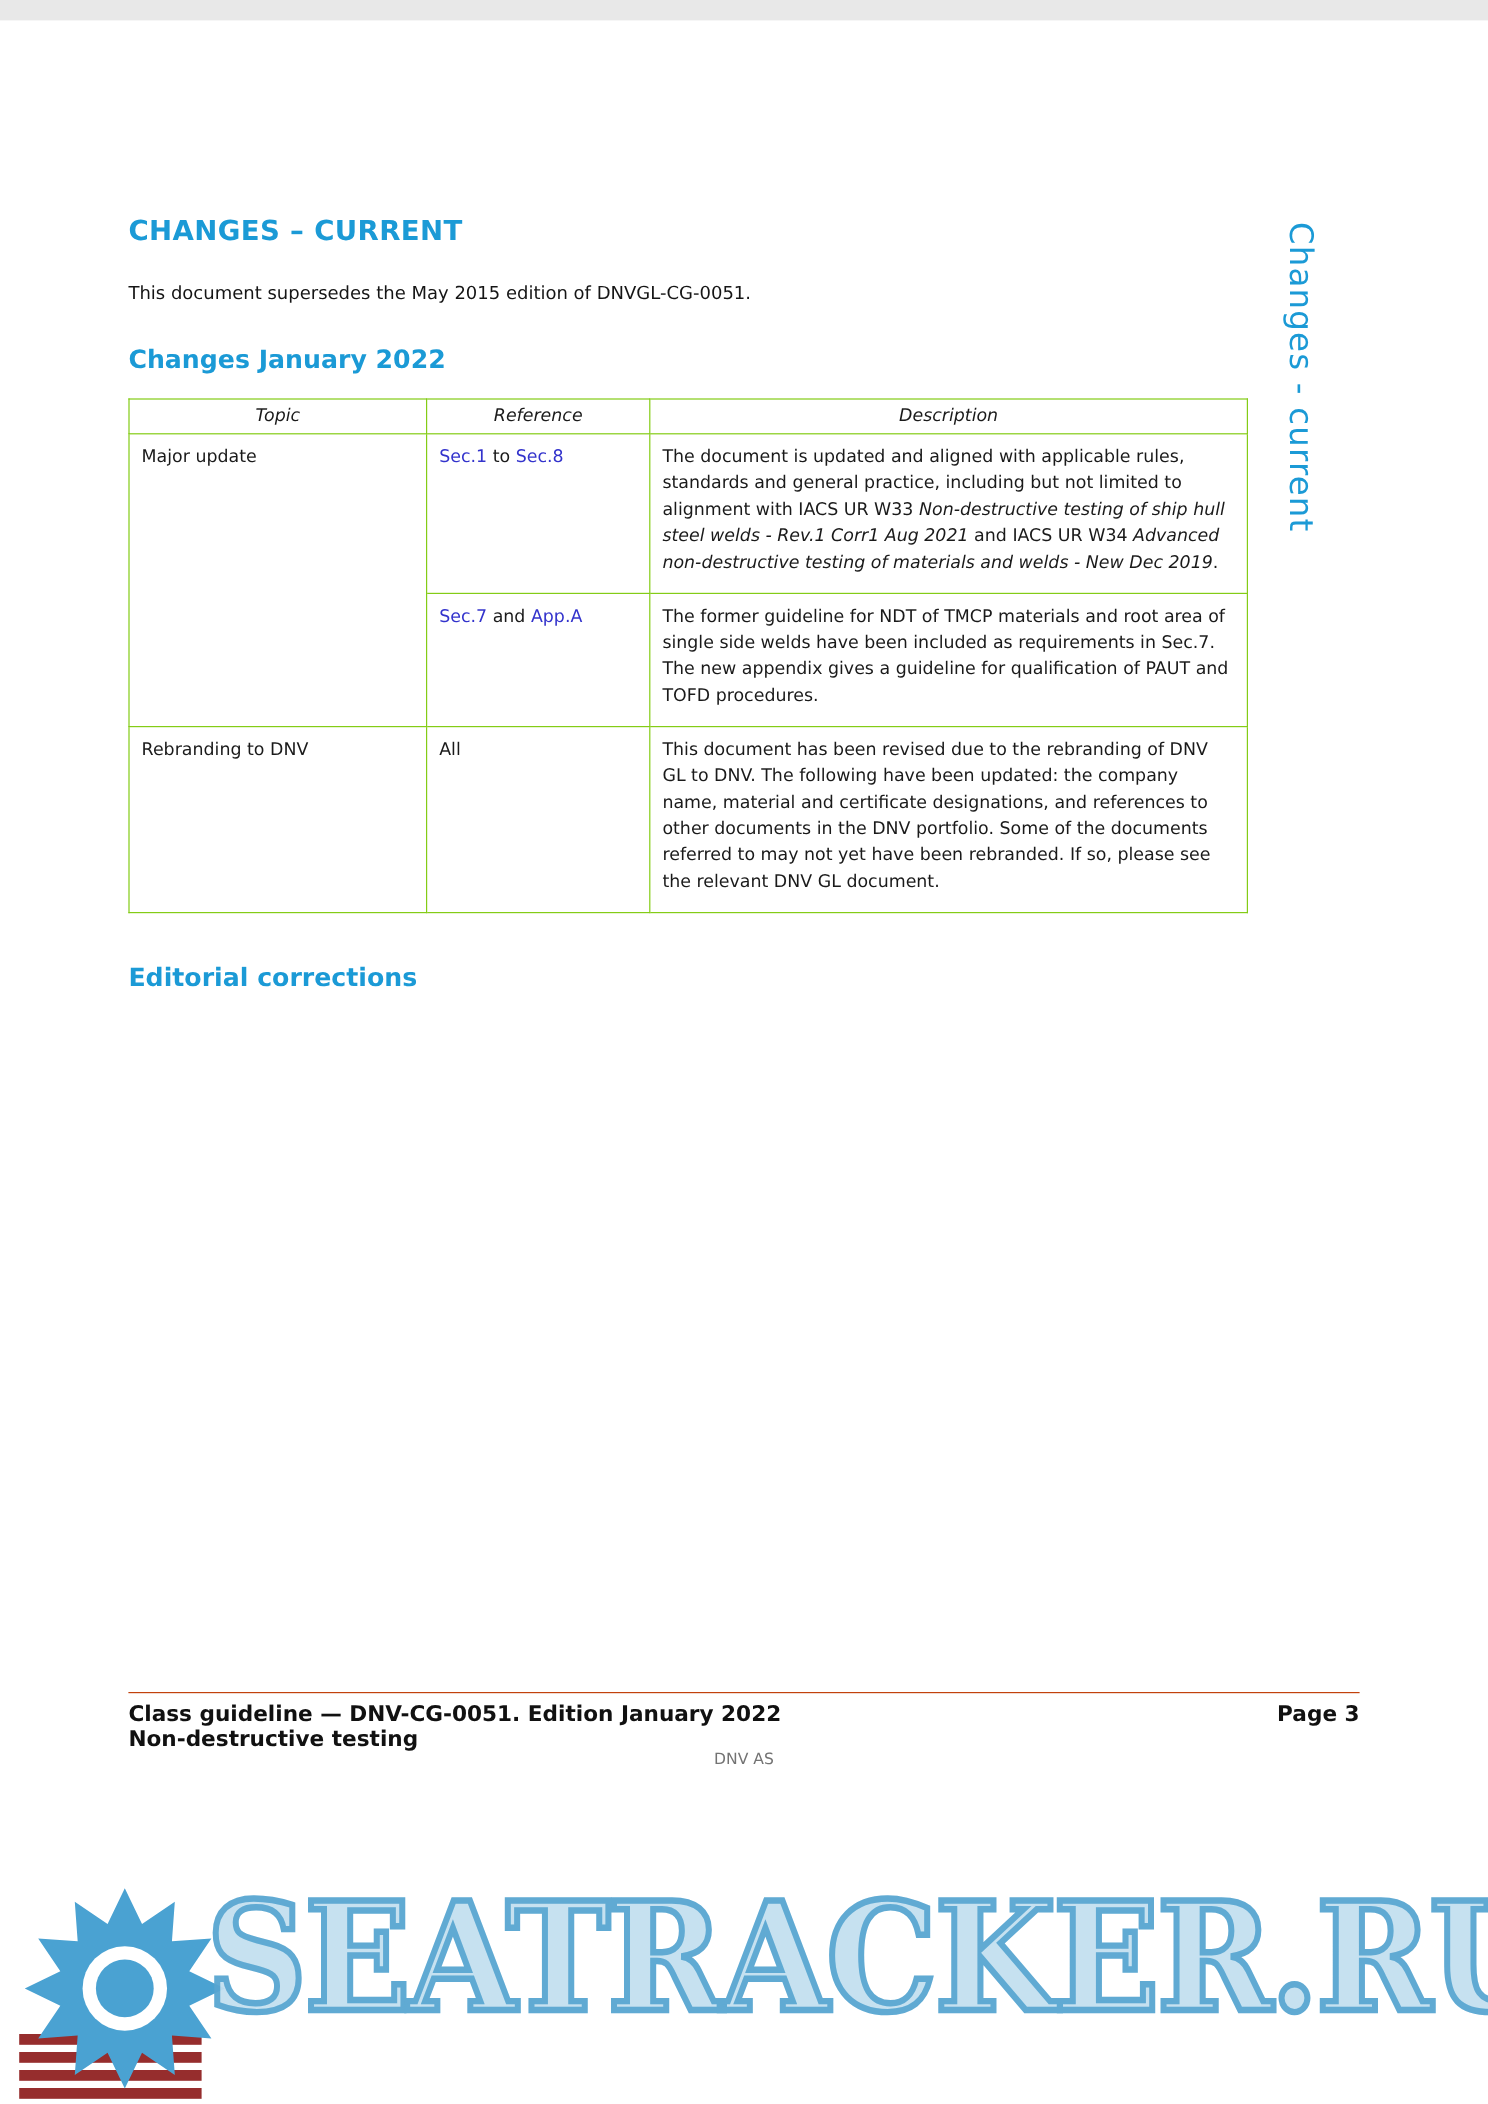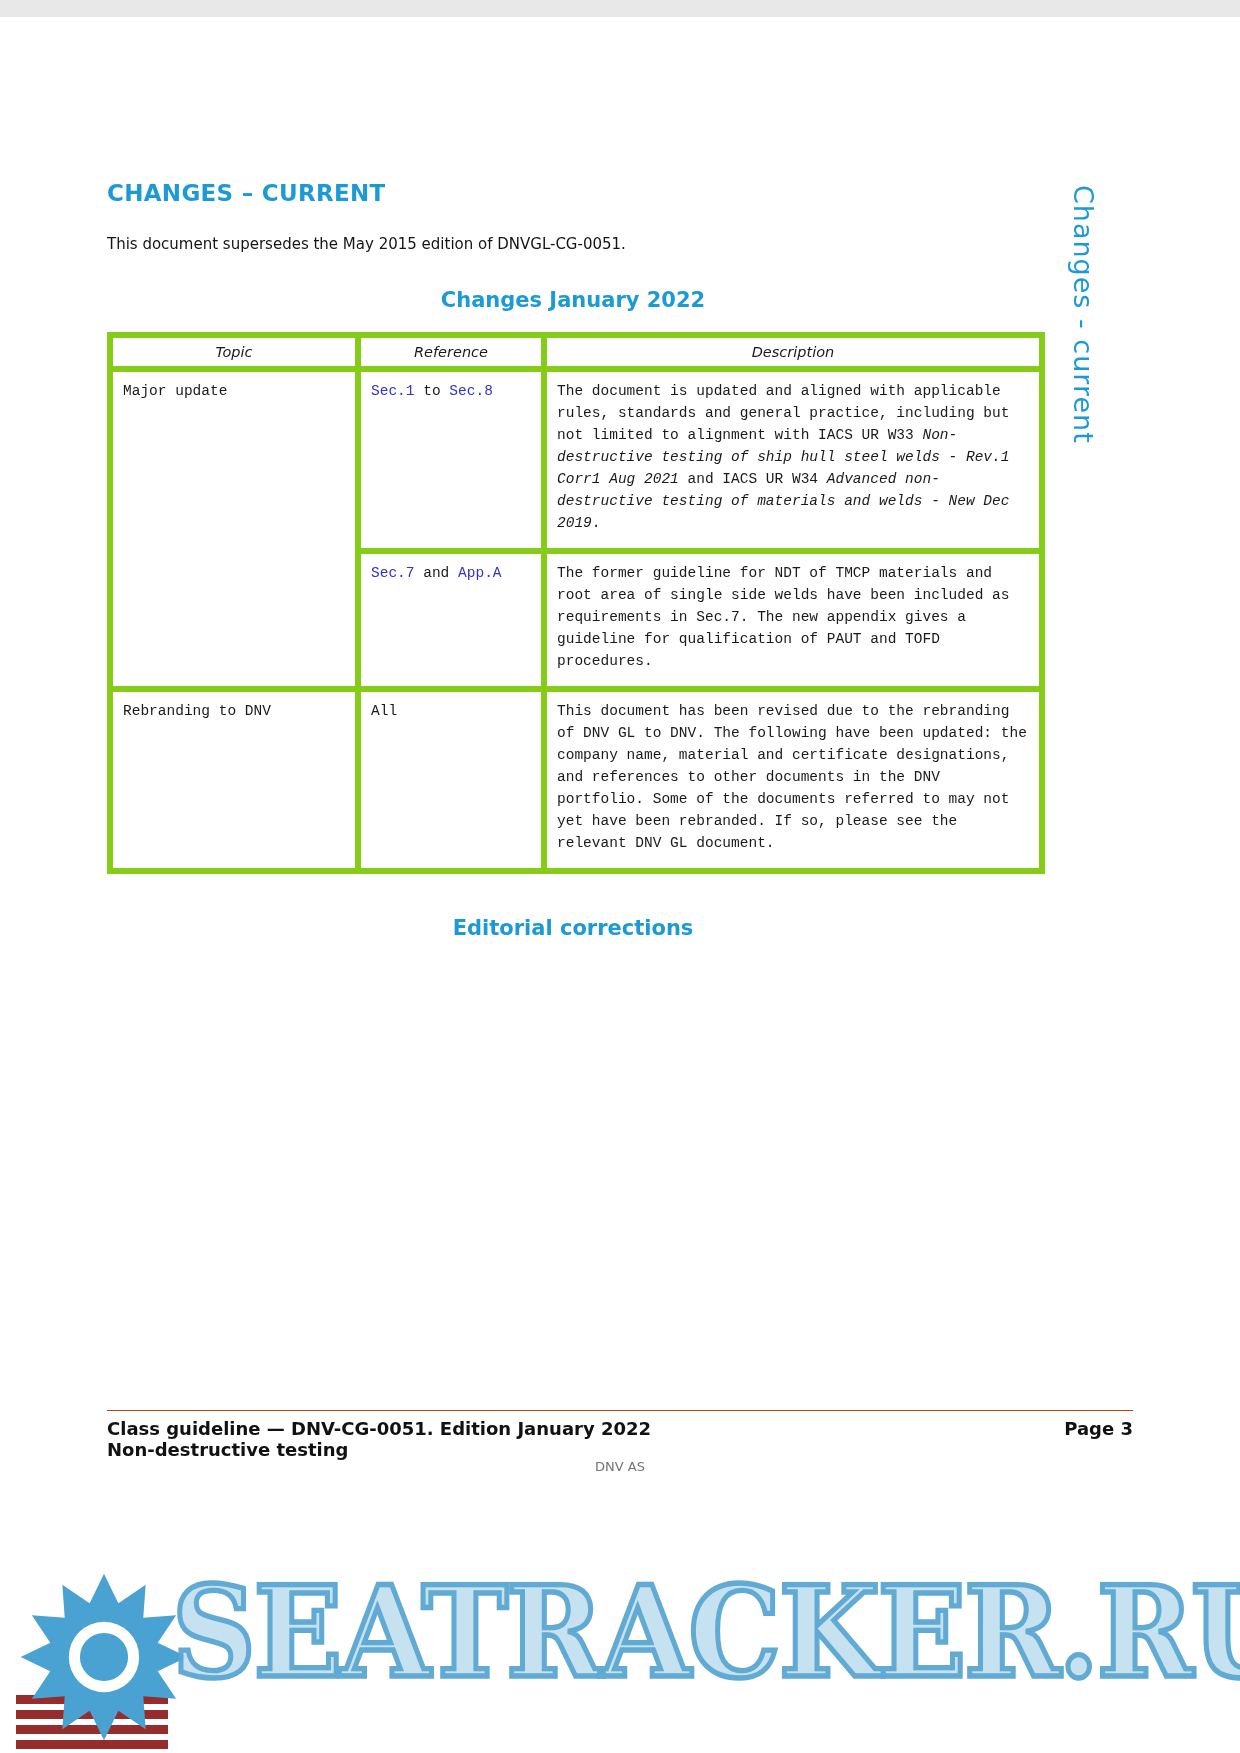--- a/index.html
+++ b/index.html
@@ -31,53 +31,51 @@
     font-size: 15px;
     line-height: 28px;
     color: #151515;
   }
   p.intro.first { margin-top: 24px; }
   h2.section-heading {
     margin: 0;
     font-size: 21px;
     font-weight: bold;
     color: var(--color-heading, #1b9ad6);
-    text-align: center;
   }
   h2.changes-heading { margin-top: 30px; }
   h2.editorial-heading { margin-top: 42px; }
   p.body-text {
     margin: 24px 0 0 0;
     font-size: 15px;
     line-height: 24px;
     color: #151515;
   }
   table.changes-table {
     margin-top: 20px;
     border-collapse: collapse;
     table-layout: fixed;
     width: 932px;
     font-size: 14.5px;
   }
   table.changes-table th,
   table.changes-table td {
-    border: 6px solid #84cc16;
+    border: 1px solid #84cc16;
     vertical-align: top;
     text-align: left;
   }
   table.changes-table th {
     font-style: italic;
     font-weight: normal;
     text-align: center;
     padding: 6px 8px;
   }
   table.changes-table td {
     padding: 8px 10px 14px 10px;
     line-height: 22px;
-    font-family: Liberation Mono, monospace;
   }
   col.col-topic { width: 248px; }
   col.col-reference { width: 186px; }
   col.col-description { width: 498px; }
   .link { color: var(--color-link, #3333cc); cursor: pointer; }
   .italic { font-style: italic; }
   .sidebar-text {
     position: absolute;
     top: 168px;
     left: 1068px;

